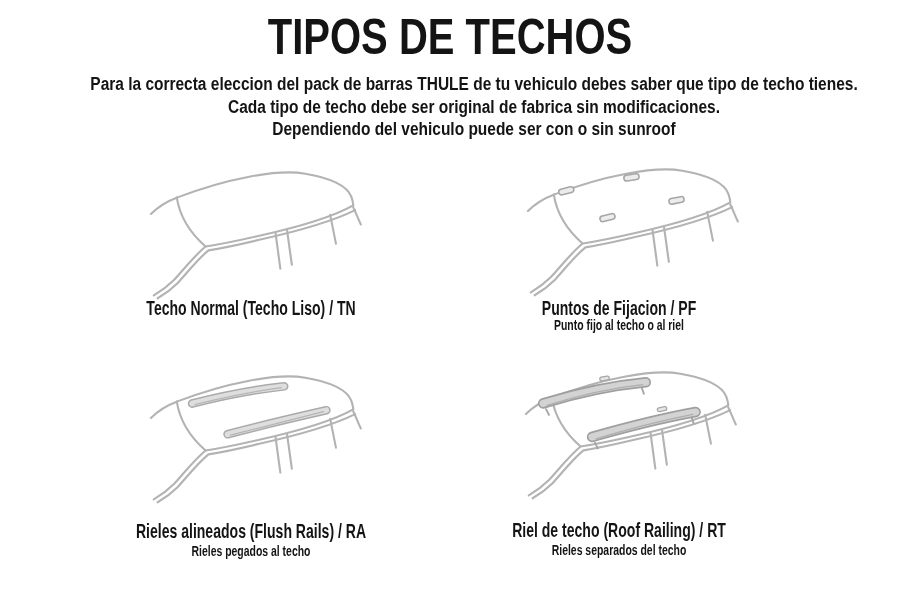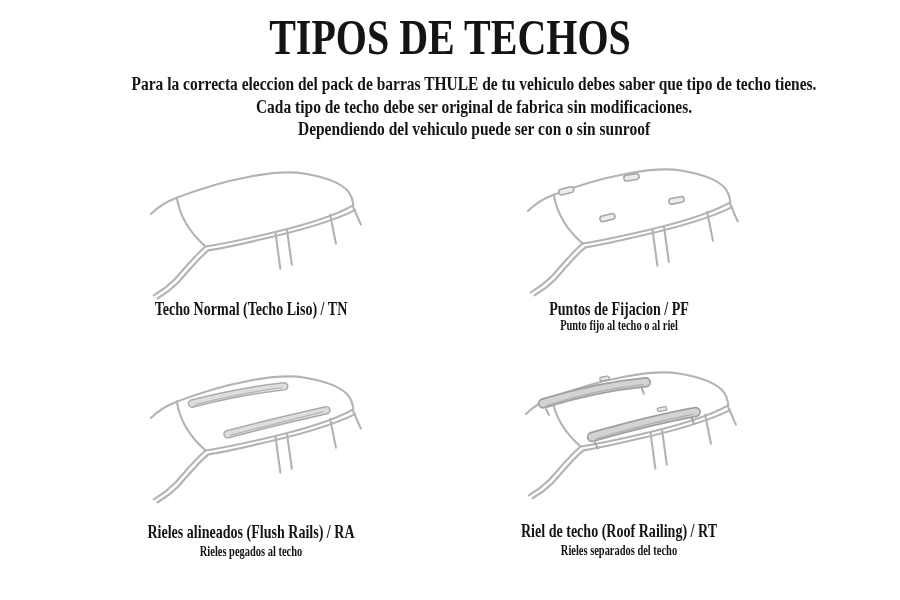--- a/index.html
+++ b/index.html
@@ -1,21 +1,21 @@
 <!DOCTYPE html>
 <html><head>
 <meta charset="utf-8">
 <style>
   html, body { margin: 0; padding: 0; background: #ffffff; }
   #page {
     position: relative;
     width: 900px;
     height: 600px;
     background: #ffffff;
-    font-family: Liberation Serif, serif;
+    font-family: Liberation Sans, sans-serif;
     color: #141414;
     overflow: hidden;
   }
   .title {
     position: absolute;
     top: 12px; left: 0;
     width: 900px;
     text-align: center;
     font-size: 50px;
     font-weight: 700;

